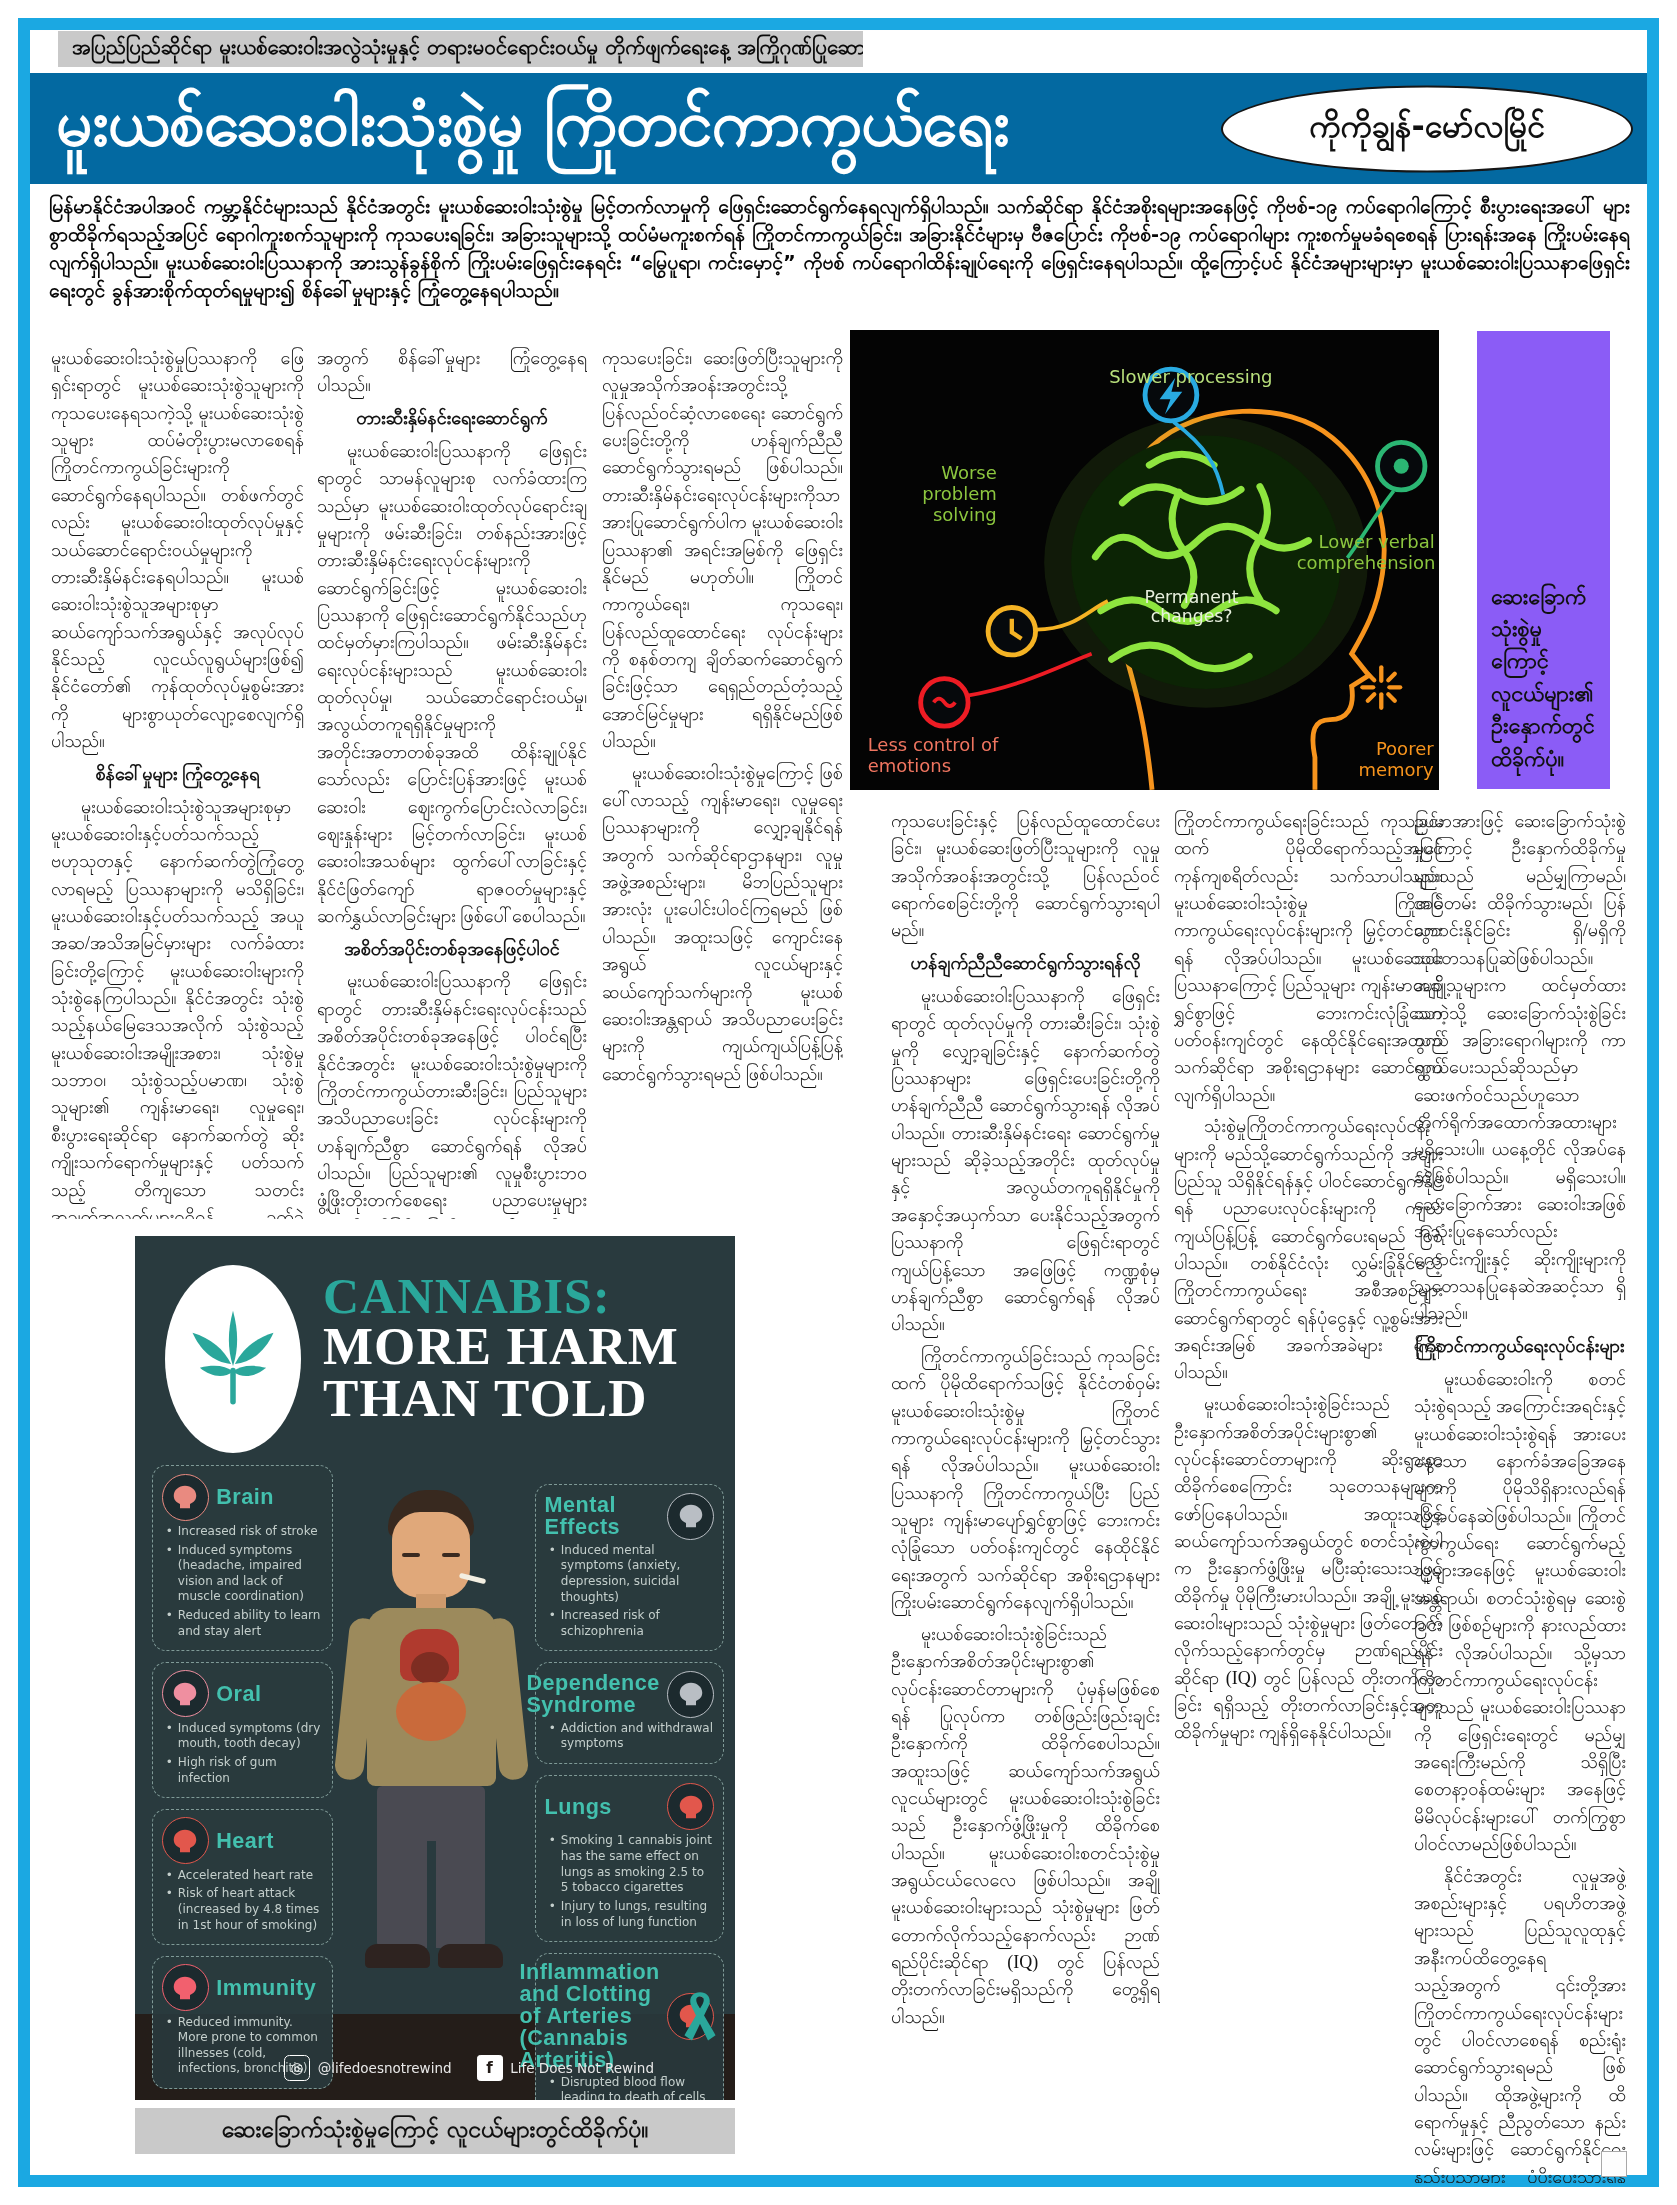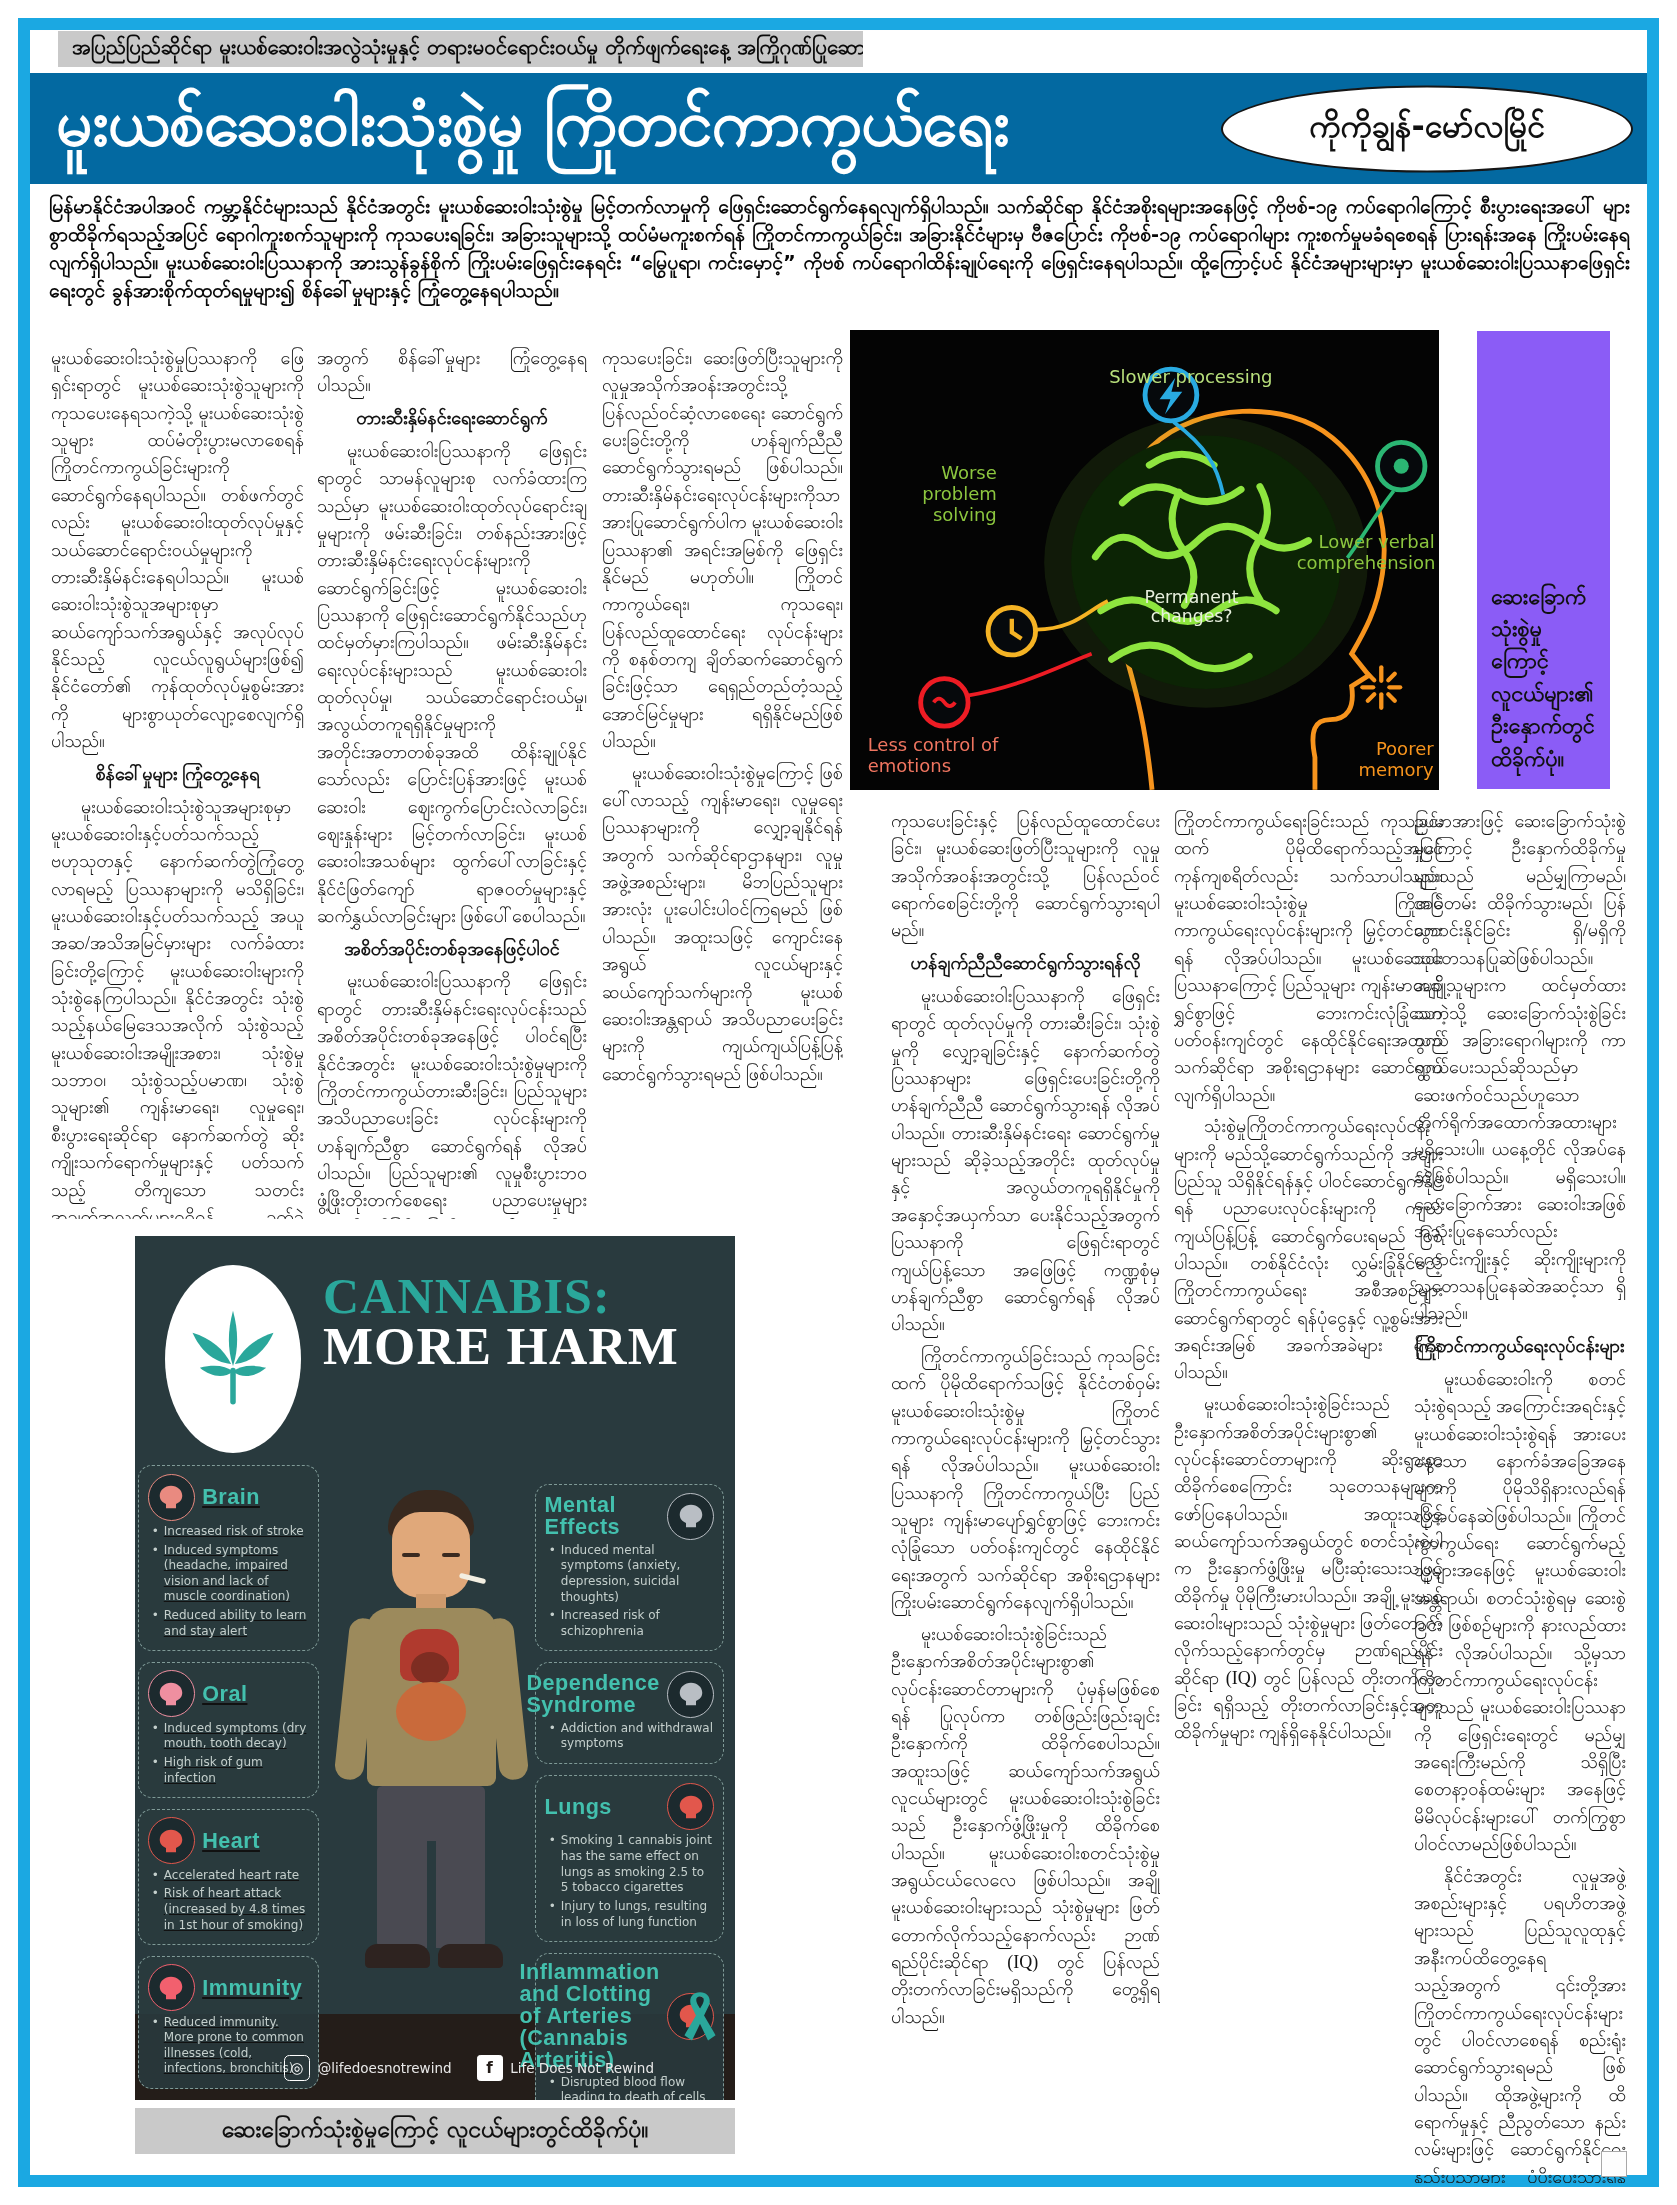--- a/index.html
+++ b/index.html
@@ -55,21 +55,21 @@
                font-size:21.6px;font-weight:700;line-height:1.5;color:#111;}
   
   .ig{position:absolute;left:135px;top:1236px;width:600px;height:864px;background:#293a3e;overflow:hidden;}
   .ig-floor{position:absolute;left:0;right:0;bottom:0;height:86px;background:#241d19;}
   .ig-ellipse{position:absolute;left:30px;top:29px;width:136px;height:188px;background:#ffffff;
               border-radius:50%;display:flex;align-items:center;justify-content:center;}
   .ig-titles{position:absolute;left:188px;top:36px;line-height:0.98;font-weight:900;
              letter-spacing:1.1px;font-family:Liberation Serif, serif;}
   .ig-title-1{font-size:50px;color:#2aa79b;}
   .ig-title-2,.ig-title-3{font-size:53px;color:#ffffff;}
-  .ig-left{position:absolute;left:3px;top:229px;width:181px;text-decoration:underline;}
+  .ig-left{position:absolute;left:17px;top:229px;width:181px;}
   .ig-right{position:absolute;left:400px;top:248px;width:189px;}
   .ig-sec{border:1.6px dashed #7f9a97;border-radius:14px;padding:7.6px 8.6px;margin:0 0 10.8px 0;
           background:rgba(41,58,62,0.88);}
   .ig-sec-head{display:flex;align-items:center;gap:7.6px;margin-bottom:3.2px;}
   .ig-right .ig-sec-head{flex-direction:row-reverse;}
   .ig-icon{flex:0 0 45px;width:45px;height:45px;border-radius:50%;
            border:1.6px solid currentColor;background:#1c2a2e;color:var(--ic,#43c0ae);
            display:flex;align-items:center;justify-content:center;}
   .ig-icon svg{width:30px;height:30px;}
   .ig-sec-title{margin:0;font-size:21.6px;font-weight:800;color:#43c0ae;line-height:1.02;
@@ -242,20 +242,21 @@
           <path d="M14,64 C30,60 42,62 50,68 C40,76 26,74 14,64 Z"></path>
           <path d="M86,64 C70,60 58,62 50,68 C60,76 74,74 86,64 Z"></path>
           <rect x="47" y="64" width="6" height="40" rx="3"></rect>
         </g>
       </svg>
     </div>
 
     <div class="ig-titles">
       <div class="ig-title-1">CANNABIS:</div>
       <div class="ig-title-2">MORE HARM</div>
+      <div class="ig-title-3">THAN TOLD</div>
     </div>
 
     <div class="man">
       <div class="man-hair"></div>
       <div class="man-face"></div>
       <div class="man-eye l"></div>
       <div class="man-eye r"></div>
       <div class="man-joint"></div>
       <div class="man-neck"></div>
       <div class="man-arm l"></div>

